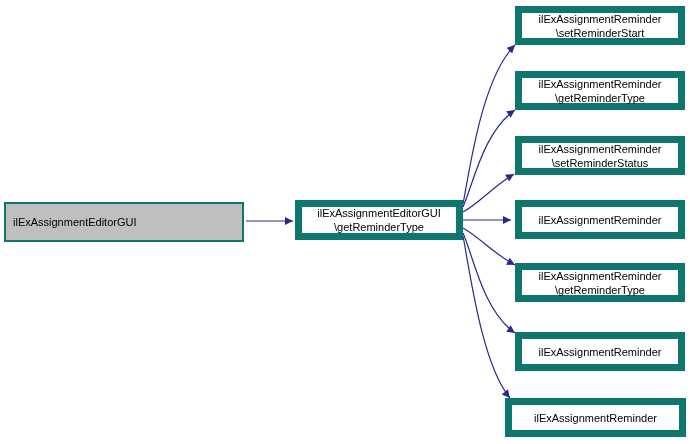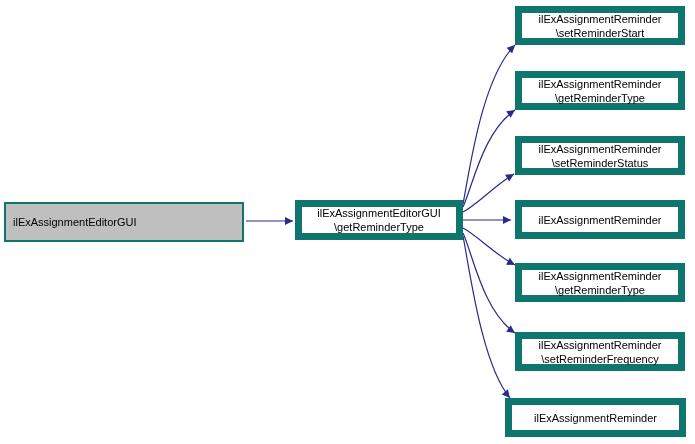--- a/index.html
+++ b/index.html
@@ -90,20 +90,19 @@
     <div>ilExAssignmentReminder</div>
   </div>
 
   <div class="node" style="left:515px; top:263px; width:170px; height:39px;">
     <div>ilExAssignmentReminder</div>
     <div>\getReminderType</div>
   </div>
 
   <div class="node" style="left:515px; top:332px; width:170px; height:39px;">
     <div>ilExAssignmentReminder</div>
-    <div>\setReminderFrequency</div>
   </div>
 
   <div class="node" style="left:505px; top:398px; width:181px; height:39px;">
     <div>ilExAssignmentReminder</div>
   </div>
 
 </div>
 
 </body></html>

